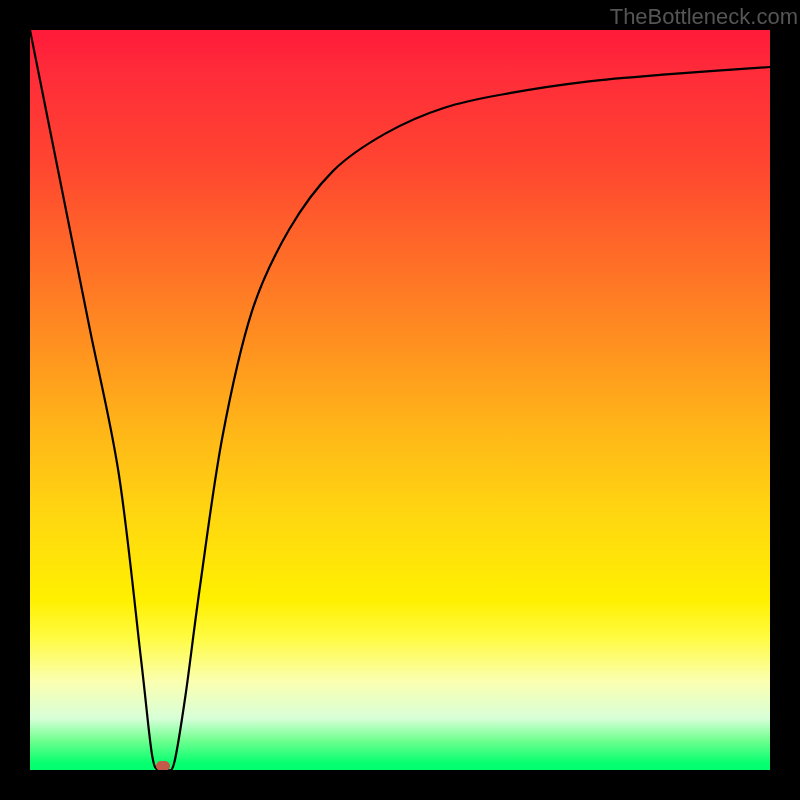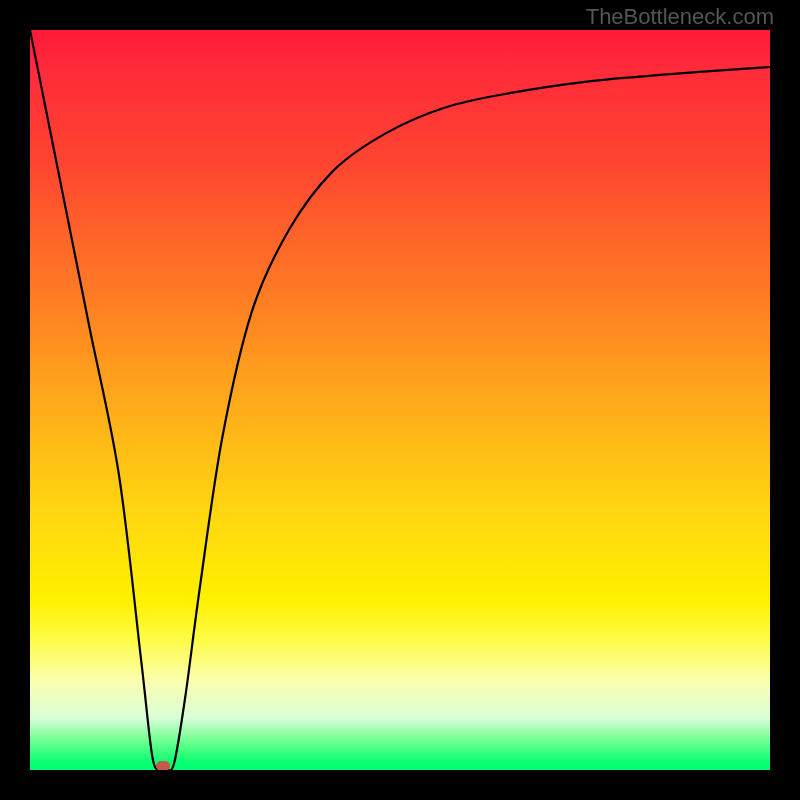--- a/index.html
+++ b/index.html
@@ -6,21 +6,21 @@
   body {
     width: 800px;
     height: 800px;
     background: #000;
     position: relative;
     overflow: hidden;
   }
   .watermark {
     position: absolute;
     top: 4px;
-    right: 26px;
+    right: 2px;
     color: #555;
     font-family: Arial, sans-serif;
     font-size: 22px;
     font-weight: 500;
     z-index: 10;
   }
   .plot-area {
     position: absolute;
     left: 30px;
     top: 30px;

